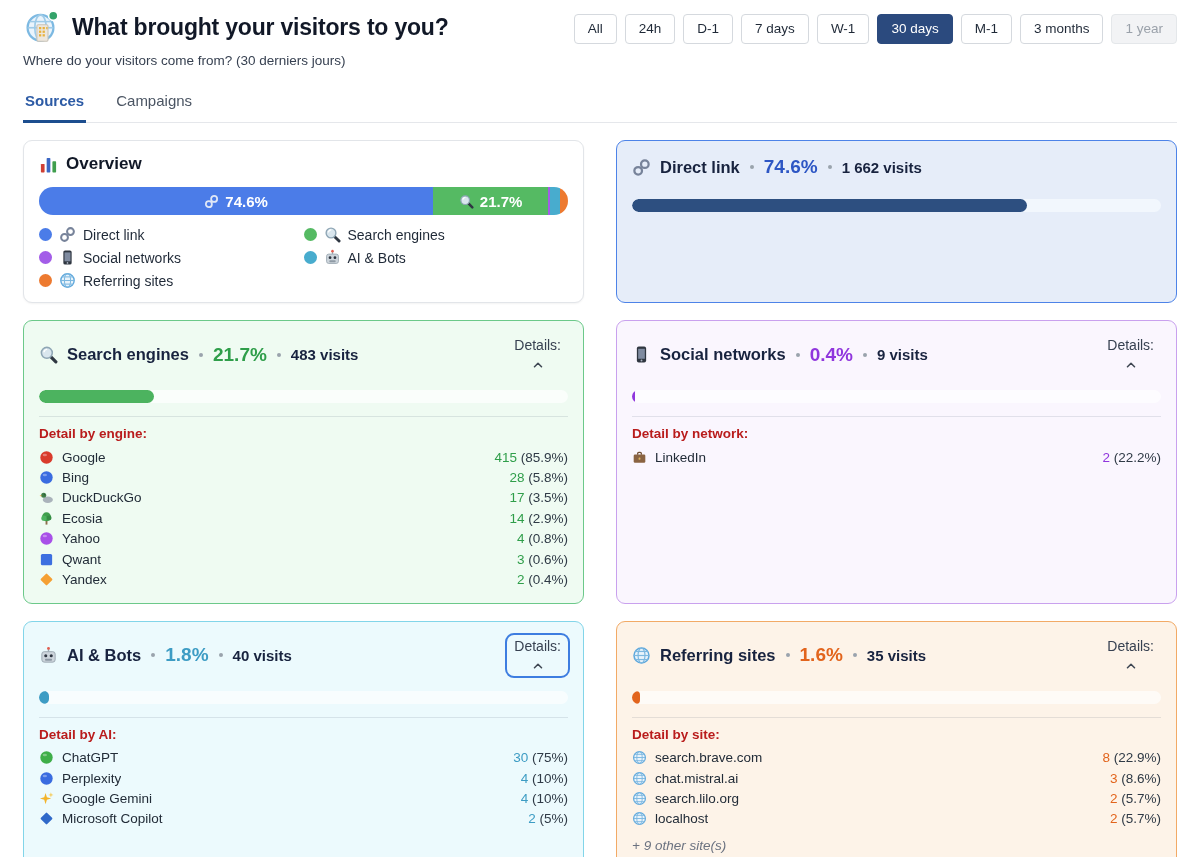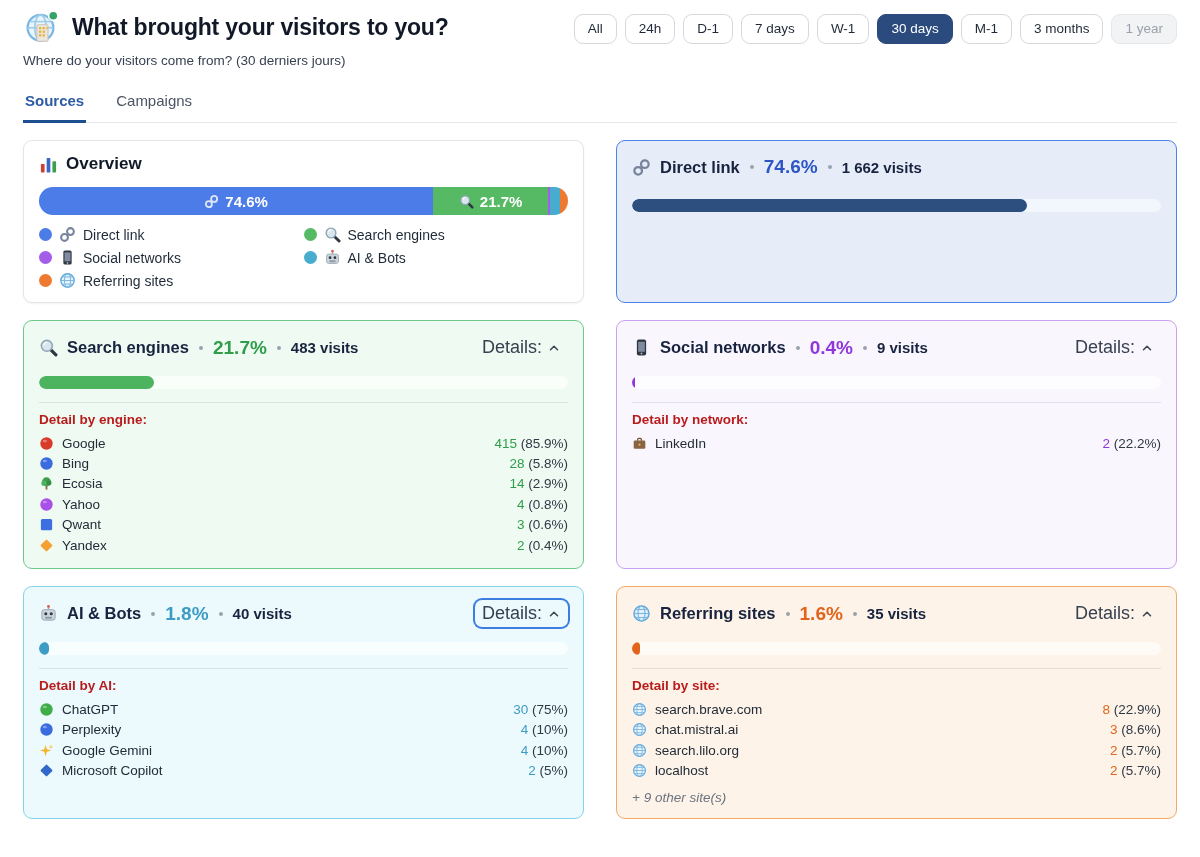--- a/index.html
+++ b/index.html
@@ -14,21 +14,21 @@
   
   .header { display:flex; justify-content:space-between; align-items:flex-start; }
   .title-row { display:flex; align-items:center; gap:11px; }
   .logo { width:38px; height:38px; display:flex; align-items:center; justify-content:center; }
   h1.page-title { margin:0; font-size:23px; font-weight:700; color:#111827; letter-spacing:-.2px; }
   p.subtitle { margin:7px 0 0 0; font-size:13.5px; color:#374151; }
 
   .time-filters { display:flex; gap:8px; margin-top:6px; flex-wrap:nowrap; }
   .tf-btn {
     font-family:inherit; font-size:13.5px; color:#1f2937;
-    background:#fff; border:1px solid #d5d9de; border-radius:9px;
+    background:#fff; border:1px solid #d5d9de; border-radius:4px;
     padding:6px 13px; cursor:pointer; white-space:nowrap; line-height:1.2;
   }
   .tf-btn.active { background:#2b4a7e; border-color:#2b4a7e; color:#fff;text-align:right; }
   .tf-btn.disabled { background:#f2f3f5; color:#9aa1aa; border-color:#e4e7ea; cursor:default; }
 
   
   .tabs { display:flex; gap:28px; margin-top:20px; border-bottom:1px solid #e5e7eb; padding:0; }
   .tab {
     background:none; border:none; font-family:inherit; font-size:15px; color:#4b5563;
     padding:4px 2px 11px; cursor:pointer; border-bottom:3px solid transparent; margin-bottom:-1px;
@@ -40,22 +40,22 @@
   .card { border-radius:9px; padding:13px 15px; border:1.5px solid var(--border,#e2e5e9); background:var(--bg,#fff); }
   .card-overview { --border:#e2e5e9; border-width:1px; box-shadow:0 1px 2px rgba(0,0,0,.05); }
 
   .card-header { display:flex; align-items:center; gap:9px; min-height:26px; }
   .card-title { margin:0; font-size:16.5px; font-weight:700; color:#18233f; white-space:nowrap; }
   .sep-dot { width:4px; height:4px; border-radius:50%; background:#9aa3ad; flex:0 0 auto; margin:0 1px; }
   .percent { font-size:19px; font-weight:700; color:var(--accent,#2d56c4); white-space:nowrap; }
   .visits { font-size:15px; font-weight:600; color:#18233f; white-space:nowrap; }
   .details-toggle {
     margin-left:auto; display:flex; align-items:center; gap:5px;
-    background:transparent; border:none; font-family:inherit; font-size:18px; color:#374151;
-    cursor:pointer; padding:3px 7px; border-radius:7px;
+    background:transparent; border:none; font-family:inherit; font-size:14px; color:#374151;
+    cursor:pointer; padding:3px 7px; border-radius:7px;flex-direction:column;
   }
   .details-toggle.focused { box-shadow:0 0 0 2px #3d7de0; }
 
   .progress { height:13px; border-radius:7px; background:rgba(255,255,255,.65); overflow:hidden; margin-top:15px; }
   .progress .fill { height:100%; border-radius:7px; background:var(--bar,#2d4f80); min-width:3px; }
   .card-direct .progress { margin-top:19px; background:#f2f7fd; }
 
   .divider { border:none; border-top:1px solid rgba(23,43,77,.11); margin:13px 0 9px; }
   .detail-title { font-size:13.5px; font-weight:700; color:#b91c1c; margin:0 0 6px; }
   .detail-list { list-style:none; margin:0; padding:0; }
@@ -298,20 +298,32 @@
       <circle cx="8" cy="8" r="6.6" fill="#3a6ce0"></circle>
       <ellipse cx="6.2" cy="5.3" rx="2.3" ry="1.4" fill="rgba(255,255,255,.35)"></ellipse>
     </svg>
             </span>
             <span class="row-label">Bing</span>
             <span class="row-value"><span class="count">28</span><span> (5.8%)</span></span>
           </li>
           <li class="detail-row">
             <span class="icon row-icon">
               <svg viewBox="0 0 16 16" width="15" height="15">
+      <ellipse cx="9.4" cy="10.4" rx="5.4" ry="3.5" fill="#aab3bb"></ellipse>
+      <circle cx="5" cy="5.6" r="2.7" fill="#3e7d46"></circle>
+      <path d="M2.6 5.4 L0.6 6 L2.6 6.9 Z" fill="#e0a23c"></path>
+      <circle cx="5.7" cy="5" r="0.5" fill="#1e2a30"></circle>
+    </svg>
+            </span>
+            <span class="row-label">DuckDuckGo</span>
+            <span class="row-value"><span class="count">17</span><span> (3.5%)</span></span>
+          </li>
+          <li class="detail-row">
+            <span class="icon row-icon">
+              <svg viewBox="0 0 16 16" width="15" height="15">
       <rect x="7" y="9.5" width="2" height="5" fill="#8d6e4b"></rect>
       <circle cx="8" cy="6.2" r="4.8" fill="#3f9e4d"></circle>
       <circle cx="5.3" cy="7.6" r="2.8" fill="#4cb35f"></circle>
       <circle cx="10.8" cy="7.4" r="2.6" fill="#358c44"></circle>
     </svg>
             </span>
             <span class="row-label">Ecosia</span>
             <span class="row-value"><span class="count">14</span><span> (2.9%)</span></span>
           </li>
           <li class="detail-row">

